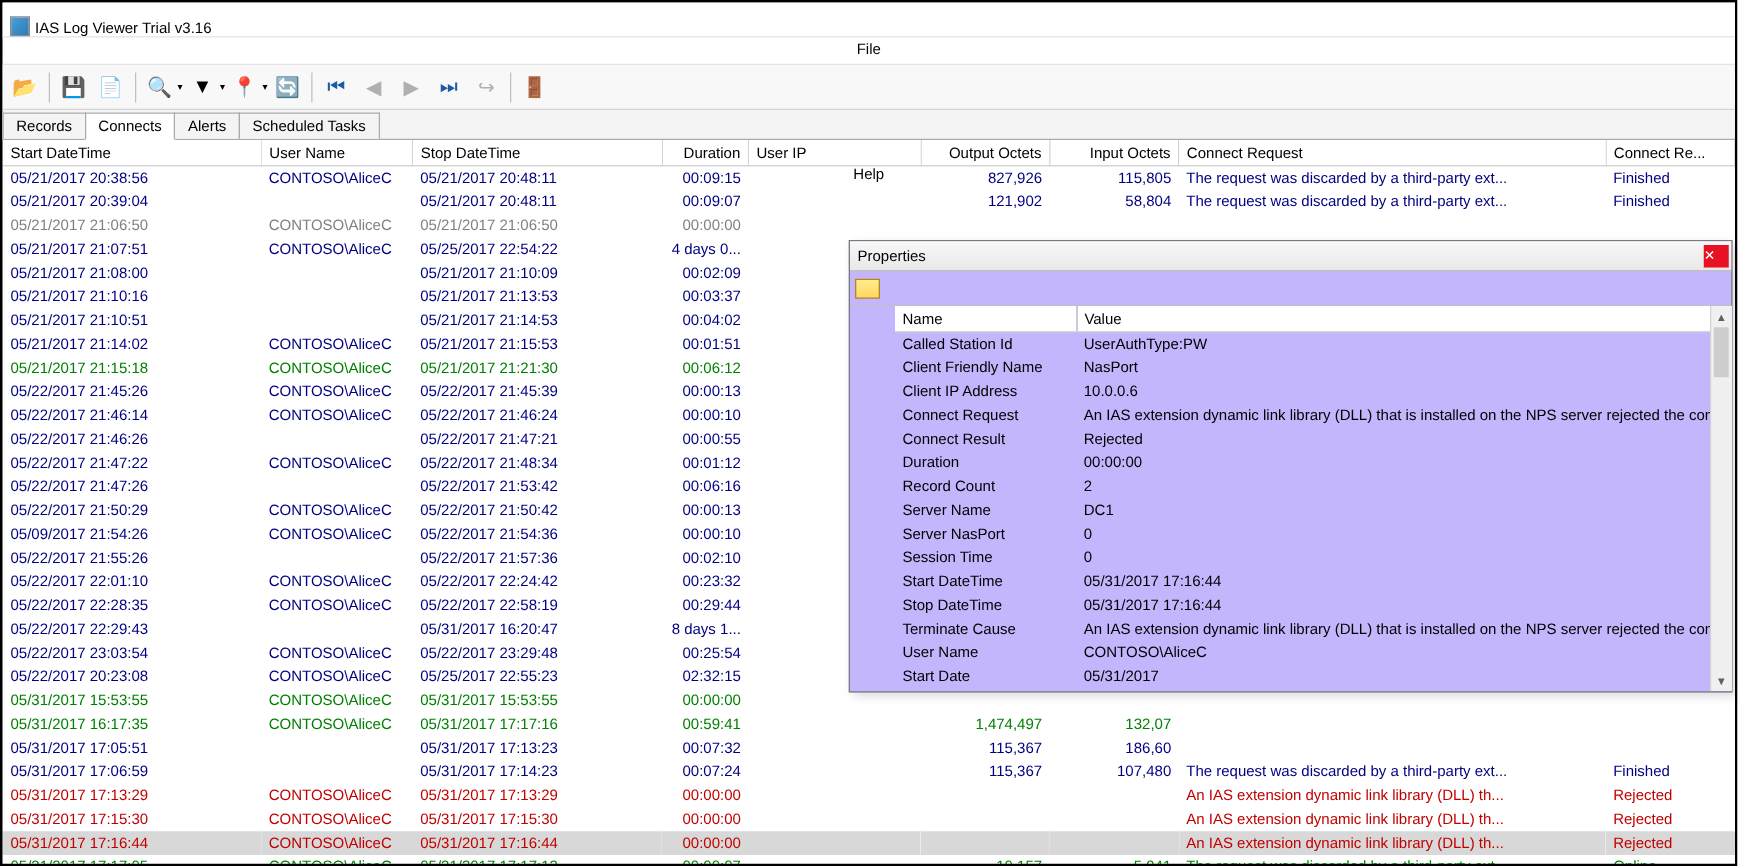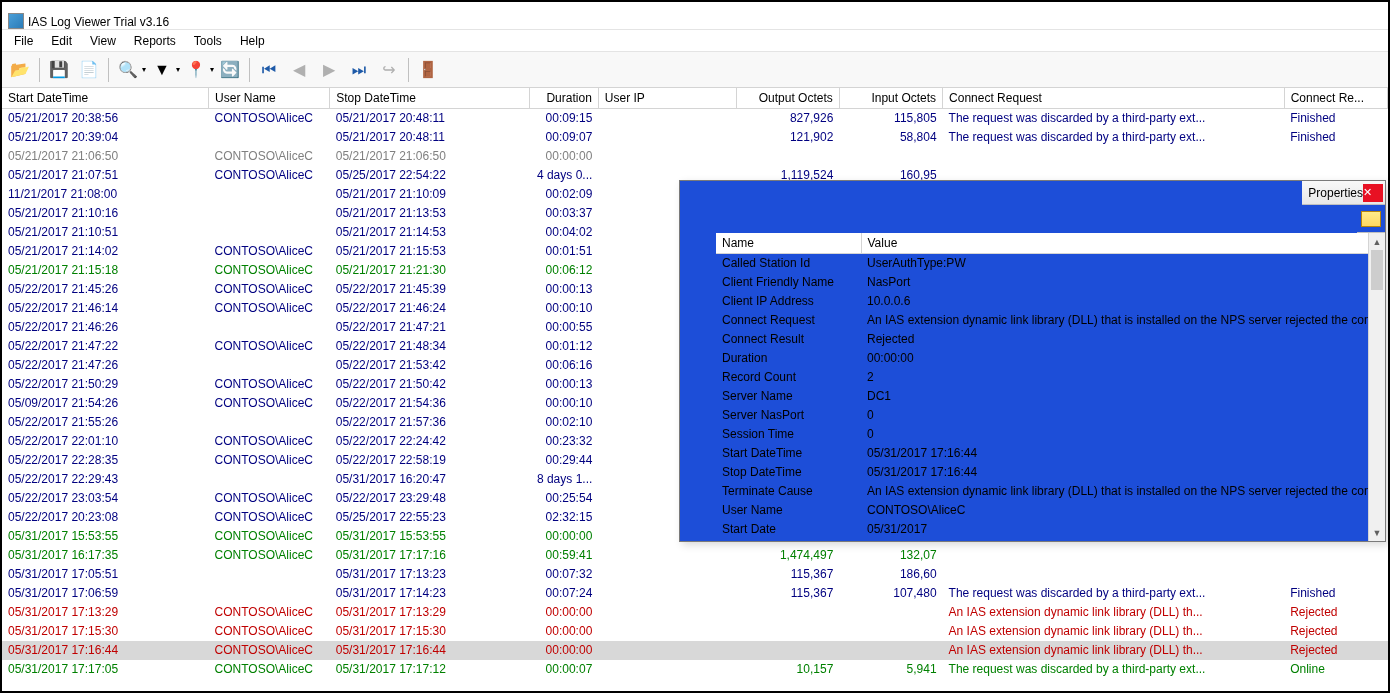--- a/index.html
+++ b/index.html
@@ -1,42 +1,42 @@
 <!DOCTYPE html>
 <html><head>
 <meta charset="utf-8">
 <style>
 * { box-sizing: border-box; }
 body { margin:0; font-family:"Segoe UI",Tahoma,Arial,sans-serif; font-size:12px; background:#fff; }
 .window { width:1390px; height:693px; border:2px solid #000; display:flex; flex-direction:column; background:#fff; overflow:hidden; }
 .titlebar { height:28px; background:#fff; display:flex; align-items:flex-end; padding:0 6px; border-bottom:1px solid #e4e4e4; }
 .title-icon { width:16px; height:16px; margin-right:4px; background:linear-gradient(135deg,#4a9fd8 0%,#2b7cb8 100%); border:1px solid #888; }
 .title-text { color:#000; font-size:12px; }
-.menubar { height:22px; display:flex; align-items:center; padding:0 4px; gap:2px; border-bottom:1px solid #e4e4e4; }
+.menubar { height:22px; display:flex; align-items:center; padding:0 4px; gap:2px; border-bottom:1px solid #e4e4e4;flex-direction:column; }
 .menubar span { padding:2px 8px; cursor:default; }
 .toolbar { height:36px; display:flex; align-items:center; padding:2px 4px; gap:2px; border-bottom:1px solid #d4d4d4; background:#f8f8f8; }
 .tb-btn { width:28px; height:28px; display:flex; align-items:center; justify-content:center; cursor:pointer; border:1px solid transparent; font-size:16px; position:relative; }
 .tb-sep { width:1px; height:24px; background:#c0c0c0; margin:0 3px; }
 .dd-arrow { font-size:8px; margin-left:-2px; }
 .nav-blue { color:#1e5aa8; }
 .nav-grey { color:#b0b0b0; }
 .tabrow { height:24px; display:flex; align-items:flex-end; border-bottom:1px solid #ababab; background:#f4f4f4; padding-left:0; }
 .tab { padding:3px 10px; border:1px solid #ababab; border-bottom:none; margin-right:-1px; background:#f4f4f4; font-size:12px; cursor:pointer; }
 .tab.active { background:#fff; border-bottom:1px solid #fff; margin-bottom:-1px; z-index:1; }
 .grid { flex:1; overflow:auto; position:relative; }
 table { border-collapse:collapse; width:100%; font-size:12px; table-layout:fixed; }
 th { text-align:left; font-weight:normal; padding:3px 6px; border-right:1px solid #d4d4d4; border-bottom:1px solid #d4d4d4; background:#fff; color:#000; position:sticky; top:0; height:20px; white-space:nowrap; overflow:hidden; text-overflow:ellipsis; }
 th.ralign, td.ralign { text-align:right; }
 td { padding:1px 6px; white-space:nowrap; overflow:hidden; text-overflow:ellipsis; height:17px; line-height:17px; }
 tr.c-navy td { color:#000080; }
 tr.c-grey td { color:#808080; }
 tr.c-green td { color:#008000;margin-left:16px; }
 tr.c-red td { color:#c00000; }
 tr.sel td { background:#d8d8d8; }
-.properties { position:absolute; left:679px; top:180px; width:707px; height:362px; background:#1d4ed8; border:1px solid #7a7a7a; box-shadow:3px 3px 8px rgba(0,0,0,.15); display:flex; flex-direction:column; z-index:10;align-items:flex-end; }
+.properties { position:absolute; left:679px; top:192px; width:707px; height:362px; background:#c4b5fd; border:1px solid #7a7a7a; box-shadow:3px 3px 8px rgba(0,0,0,.15); display:flex; flex-direction:column; z-index:10; }
 .prop-title { height:24px; background:linear-gradient(#f8f8f8,#e8e8e8); border-bottom:1px solid #c0c0c0; display:flex; align-items:center; padding:0 2px 0 6px; font-size:12px; }
 .prop-title span { flex:1; }
 .prop-close { width:20px; height:18px; background:#e81123; color:#fff; display:flex; align-items:center; justify-content:center; font-size:11px; cursor:pointer; }
 .prop-toolbar { height:28px; border-bottom:1px solid #c0c0c0; display:flex; align-items:center; padding:0 4px; }
 .prop-tb-icon { width:20px; height:16px; border:1px solid #b8860b; background:linear-gradient(#ffec8b,#ffd862); }
 .prop-body { flex:1; overflow:auto; position:relative; }
 .prop-body table { width:100%;margin-left:36px; }
 .prop-body th { background:#fff; }
 .prop-body td { height:17px; }
 .prop-scroll { position:absolute; right:0; top:0; bottom:0; width:17px; background:#f0f0f0; border-left:1px solid #d4d4d4; }
@@ -106,20 +106,26 @@
       </div>
     <div class="tb-btn nav-grey">
         <span>↪</span>
       </div>
     <div class="tb-sep"></div>
     <div class="tb-btn">
         <span>🚪</span>
       </div>
   </div>
 
+  <div class="tabrow">
+    <div class="tab">Records</div>
+    <div class="tab active">Connects</div>
+    <div class="tab">Alerts</div>
+    <div class="tab">Scheduled Tasks</div>
+  </div>
 
   <div class="grid">
     <table>
       <colgroup>
         <col style="width:150px">
           <col style="width:88px">
           <col style="width:145px">
           <col style="width:50px">
         <col style="width:100px">
           <col style="width:75px">
@@ -179,21 +185,21 @@
             <td>CONTOSO\AliceC</td>
             <td>05/25/2017 22:54:22</td>
             <td class="ralign">4 days 0...</td>
             <td></td>
             <td class="ralign">1,119,524</td>
             <td class="ralign">160,95</td>
             <td></td>
             <td></td>
           </tr>
           <tr class="c-navy">
-            <td>11/21/2017 21:08:00</td>
+            <td>05/21/2017 21:08:00</td>
             <td></td>
             <td>05/21/2017 21:10:09</td>
             <td class="ralign">00:02:09</td>
             <td></td>
             <td class="ralign">95,065</td>
             <td class="ralign">127,62</td>
             <td></td>
             <td></td>
           </tr>
           <tr class="c-navy">

